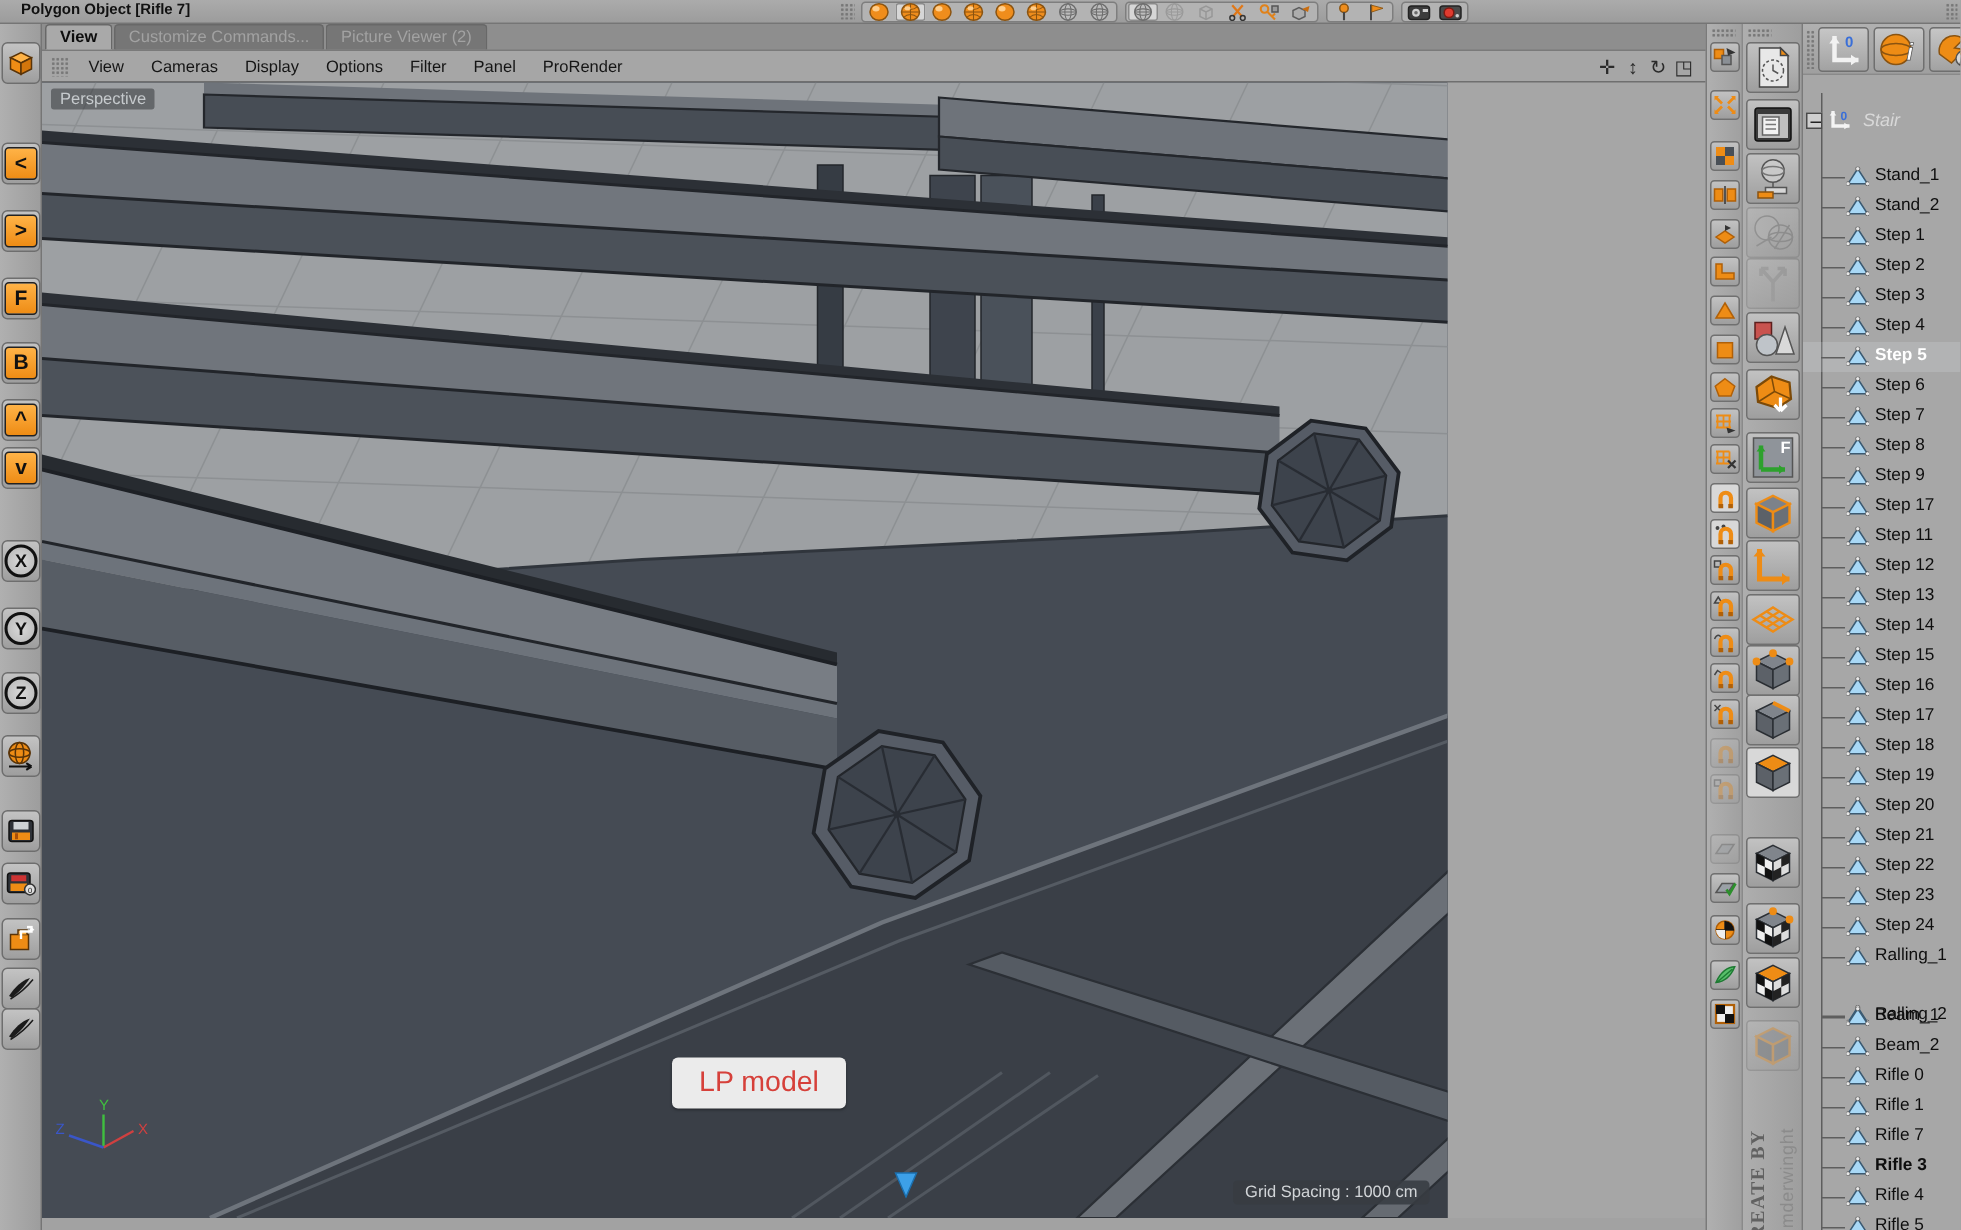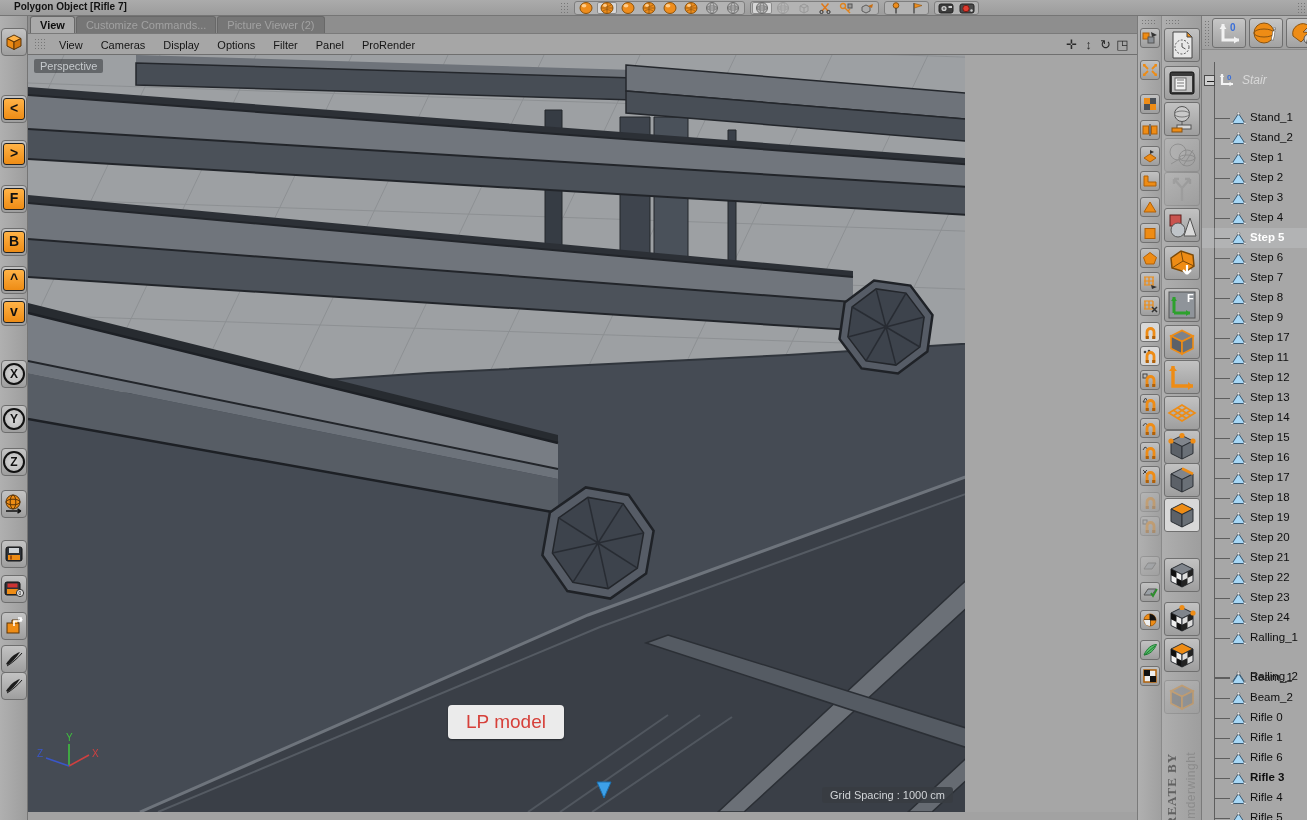--- a/index.html
+++ b/index.html
@@ -1150,21 +1150,21 @@
           <span class="lbl">Rifle 1</span>
         </div>
         <div class="om-row" style="top: 698px;">
           <div class="tick"></div>
           <span class="obj-icon"><svg width="15" height="13" viewBox="0 0 15 13">
               <path d="M7.5 1.5 L14 11.5 L1 11.5 Z" fill="#a8d8f6" stroke="#3b5b73"></path>
               <circle cx="7.5" cy="1.5" r="1.4" fill="#e8e8e8" stroke="#555" stroke-width=".5"></circle>
               <circle cx="14" cy="11.5" r="1.4" fill="#e8e8e8" stroke="#555" stroke-width=".5"></circle>
               <circle cx="1" cy="11.5" r="1.4" fill="#e8e8e8" stroke="#555" stroke-width=".5"></circle>
             </svg></span>
-          <span class="lbl">Rifle 6</span>
+          <span class="lbl">Rifle 7</span>
         </div>
         <div class="om-row" style="top: 718px; font-weight: bold;">
           <div class="tick"></div>
           <span class="obj-icon"><svg width="15" height="13" viewBox="0 0 15 13">
               <path d="M7.5 1.5 L14 11.5 L1 11.5 Z" fill="#a8d8f6" stroke="#3b5b73"></path>
               <circle cx="7.5" cy="1.5" r="1.4" fill="#e8e8e8" stroke="#555" stroke-width=".5"></circle>
               <circle cx="14" cy="11.5" r="1.4" fill="#e8e8e8" stroke="#555" stroke-width=".5"></circle>
               <circle cx="1" cy="11.5" r="1.4" fill="#e8e8e8" stroke="#555" stroke-width=".5"></circle>
             </svg></span>
           <span class="lbl">Rifle 3</span>

